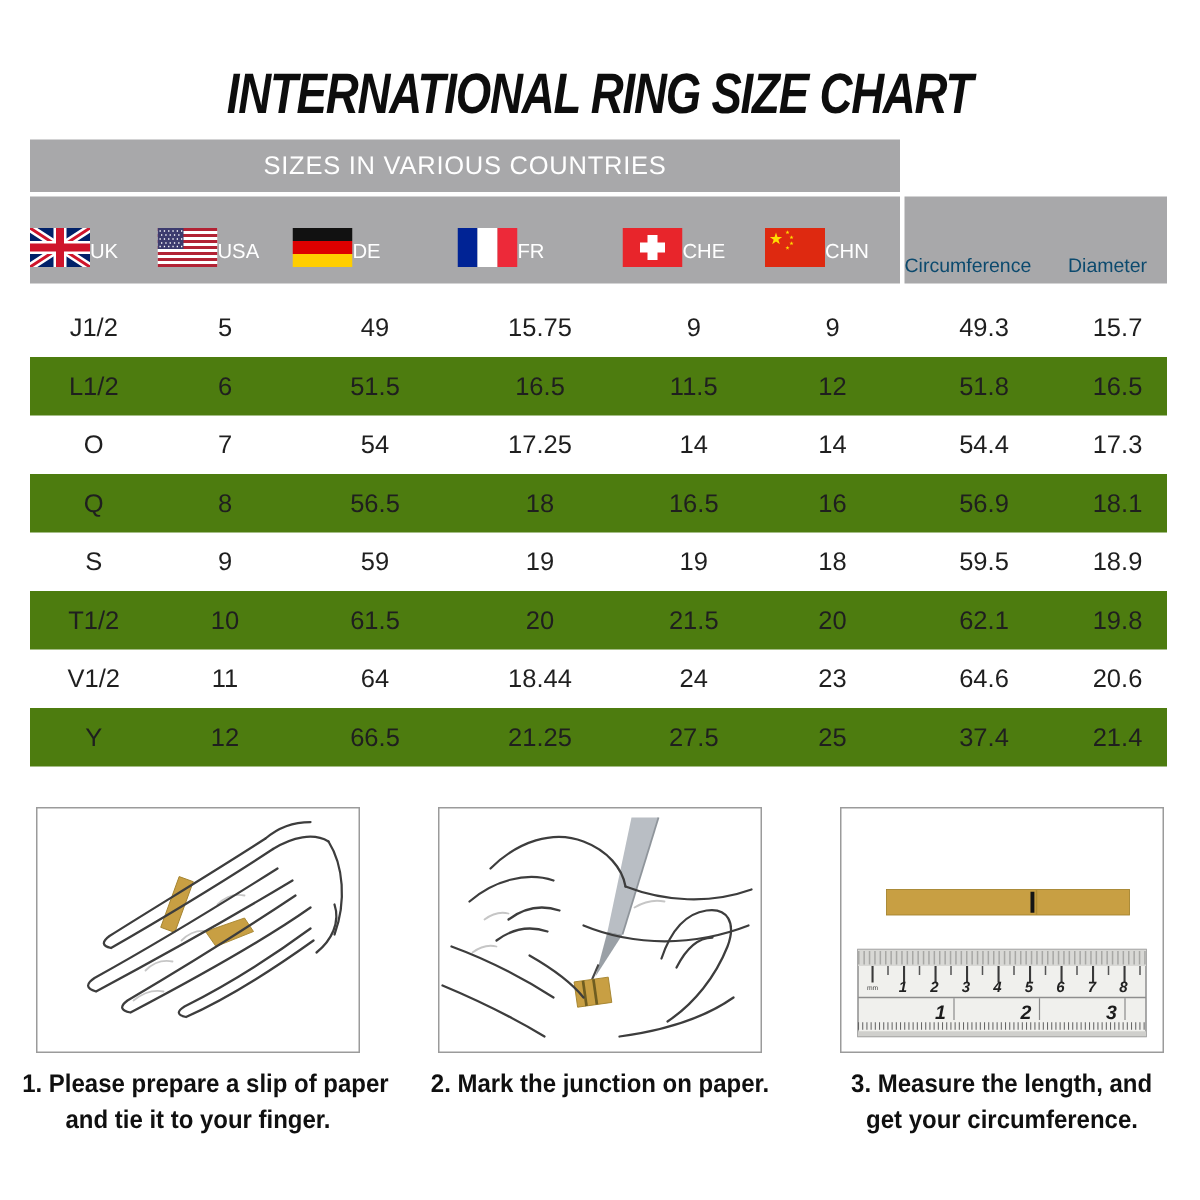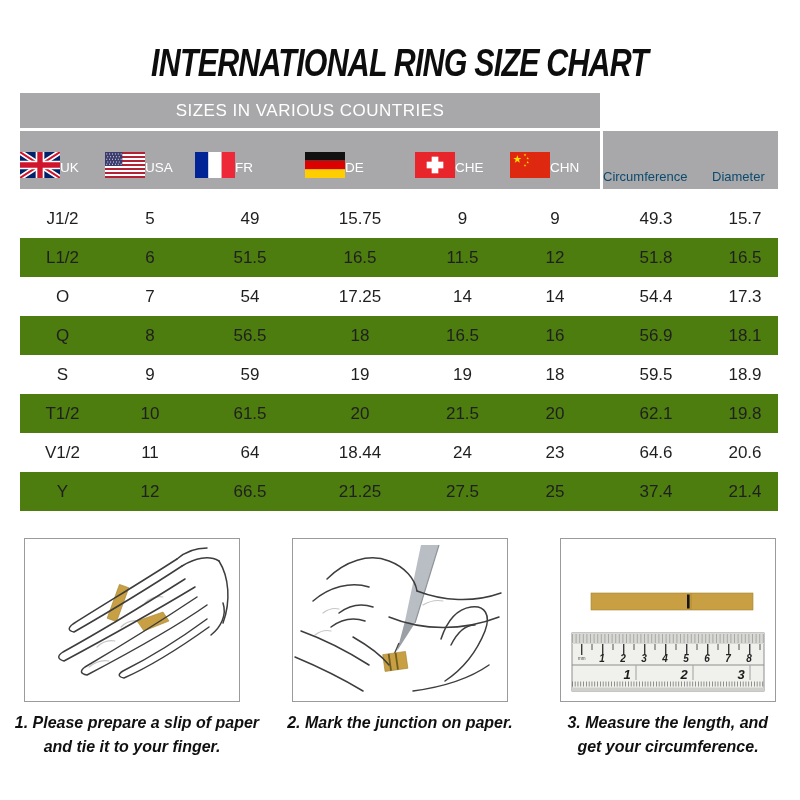--- a/index.html
+++ b/index.html
@@ -33,21 +33,21 @@
   .cell{text-align:center;}
   .c1{width:85px}.c2{width:90px}.c3{width:110px}.c4{width:110px}.c5{width:95px}.c6{width:90px}.c7{width:112px}.c8{width:66px}
 
   
   .figures{position:absolute;top:538px;left:0;width:800px;box-sizing:border-box;
     padding:0 24px;display:flex;justify-content:space-between;}
   .figure{width:216px;height:164px;box-sizing:border-box;border:1px solid #9b9b9b;background:#fff;}
 
   
   .captions{position:absolute;top:711px;left:0;width:800px;box-sizing:border-box;
-    padding:0 7px;display:flex;justify-content:space-between;font-style:italic;}
+    padding:0 7px;display:flex;justify-content:space-between;}
   .caption{width:250px;text-align:center;font-size:17px;font-weight:bold;color:#101010;line-height:1.4;}
   .caption .squeeze{display:inline-block;transform:scaleX(0.94);transform-origin:center;white-space:nowrap;}
   .caption .l2{display:block;}
 </style>
 </head>
 <body>
 
 <div class="page-title">
   <span class="squeeze">INTERNATIONAL RING SIZE CHART</span>
 </div>
@@ -89,36 +89,36 @@
             <line x1="2" y1="3" x2="25" y2="3"></line>
               <line x1="3.5" y1="7" x2="25" y2="7"></line>
             <line x1="2" y1="11" x2="25" y2="11"></line>
               <line x1="3.5" y1="15" x2="25" y2="15"></line>
             <line x1="2" y1="18.5" x2="25" y2="18.5"></line>
           </g>
         </svg>
         <div class="country-label">USA</div>
       </div>
 
+      <div class="country-cell cc4">
+        <svg width="40" height="26" viewBox="0 0 60 39">
+          <rect width="60" height="13" fill="#111111"></rect>
+          <rect y="13" width="60" height="13" fill="#dd0000"></rect>
+          <rect y="26" width="60" height="13" fill="#ffce00"></rect>
+        </svg>
+        <div class="country-label">DE</div>
+      </div>
+
       <div class="country-cell cc3">
         <svg width="40" height="26" viewBox="0 0 60 39">
           <rect width="20" height="39" fill="#002395"></rect>
           <rect x="20" width="20" height="39" fill="#fff"></rect>
           <rect x="40" width="20" height="39" fill="#ed2939"></rect>
         </svg>
         <div class="country-label">FR</div>
-      </div>
-
-      <div class="country-cell cc4">
-        <svg width="40" height="26" viewBox="0 0 60 39">
-          <rect width="60" height="13" fill="#111111"></rect>
-          <rect y="13" width="60" height="13" fill="#dd0000"></rect>
-          <rect y="26" width="60" height="13" fill="#ffce00"></rect>
-        </svg>
-        <div class="country-label">DE</div>
       </div>
 
       <div class="country-cell cc5">
         <svg width="40" height="26" viewBox="0 0 60 39">
           <rect width="60" height="39" fill="#e8252b"></rect>
           <rect x="25" y="7" width="10" height="25" fill="#fff"></rect>
           <rect x="17.5" y="14.5" width="25" height="10" fill="#fff"></rect>
         </svg>
         <div class="country-label">CHE</div>
       </div>

